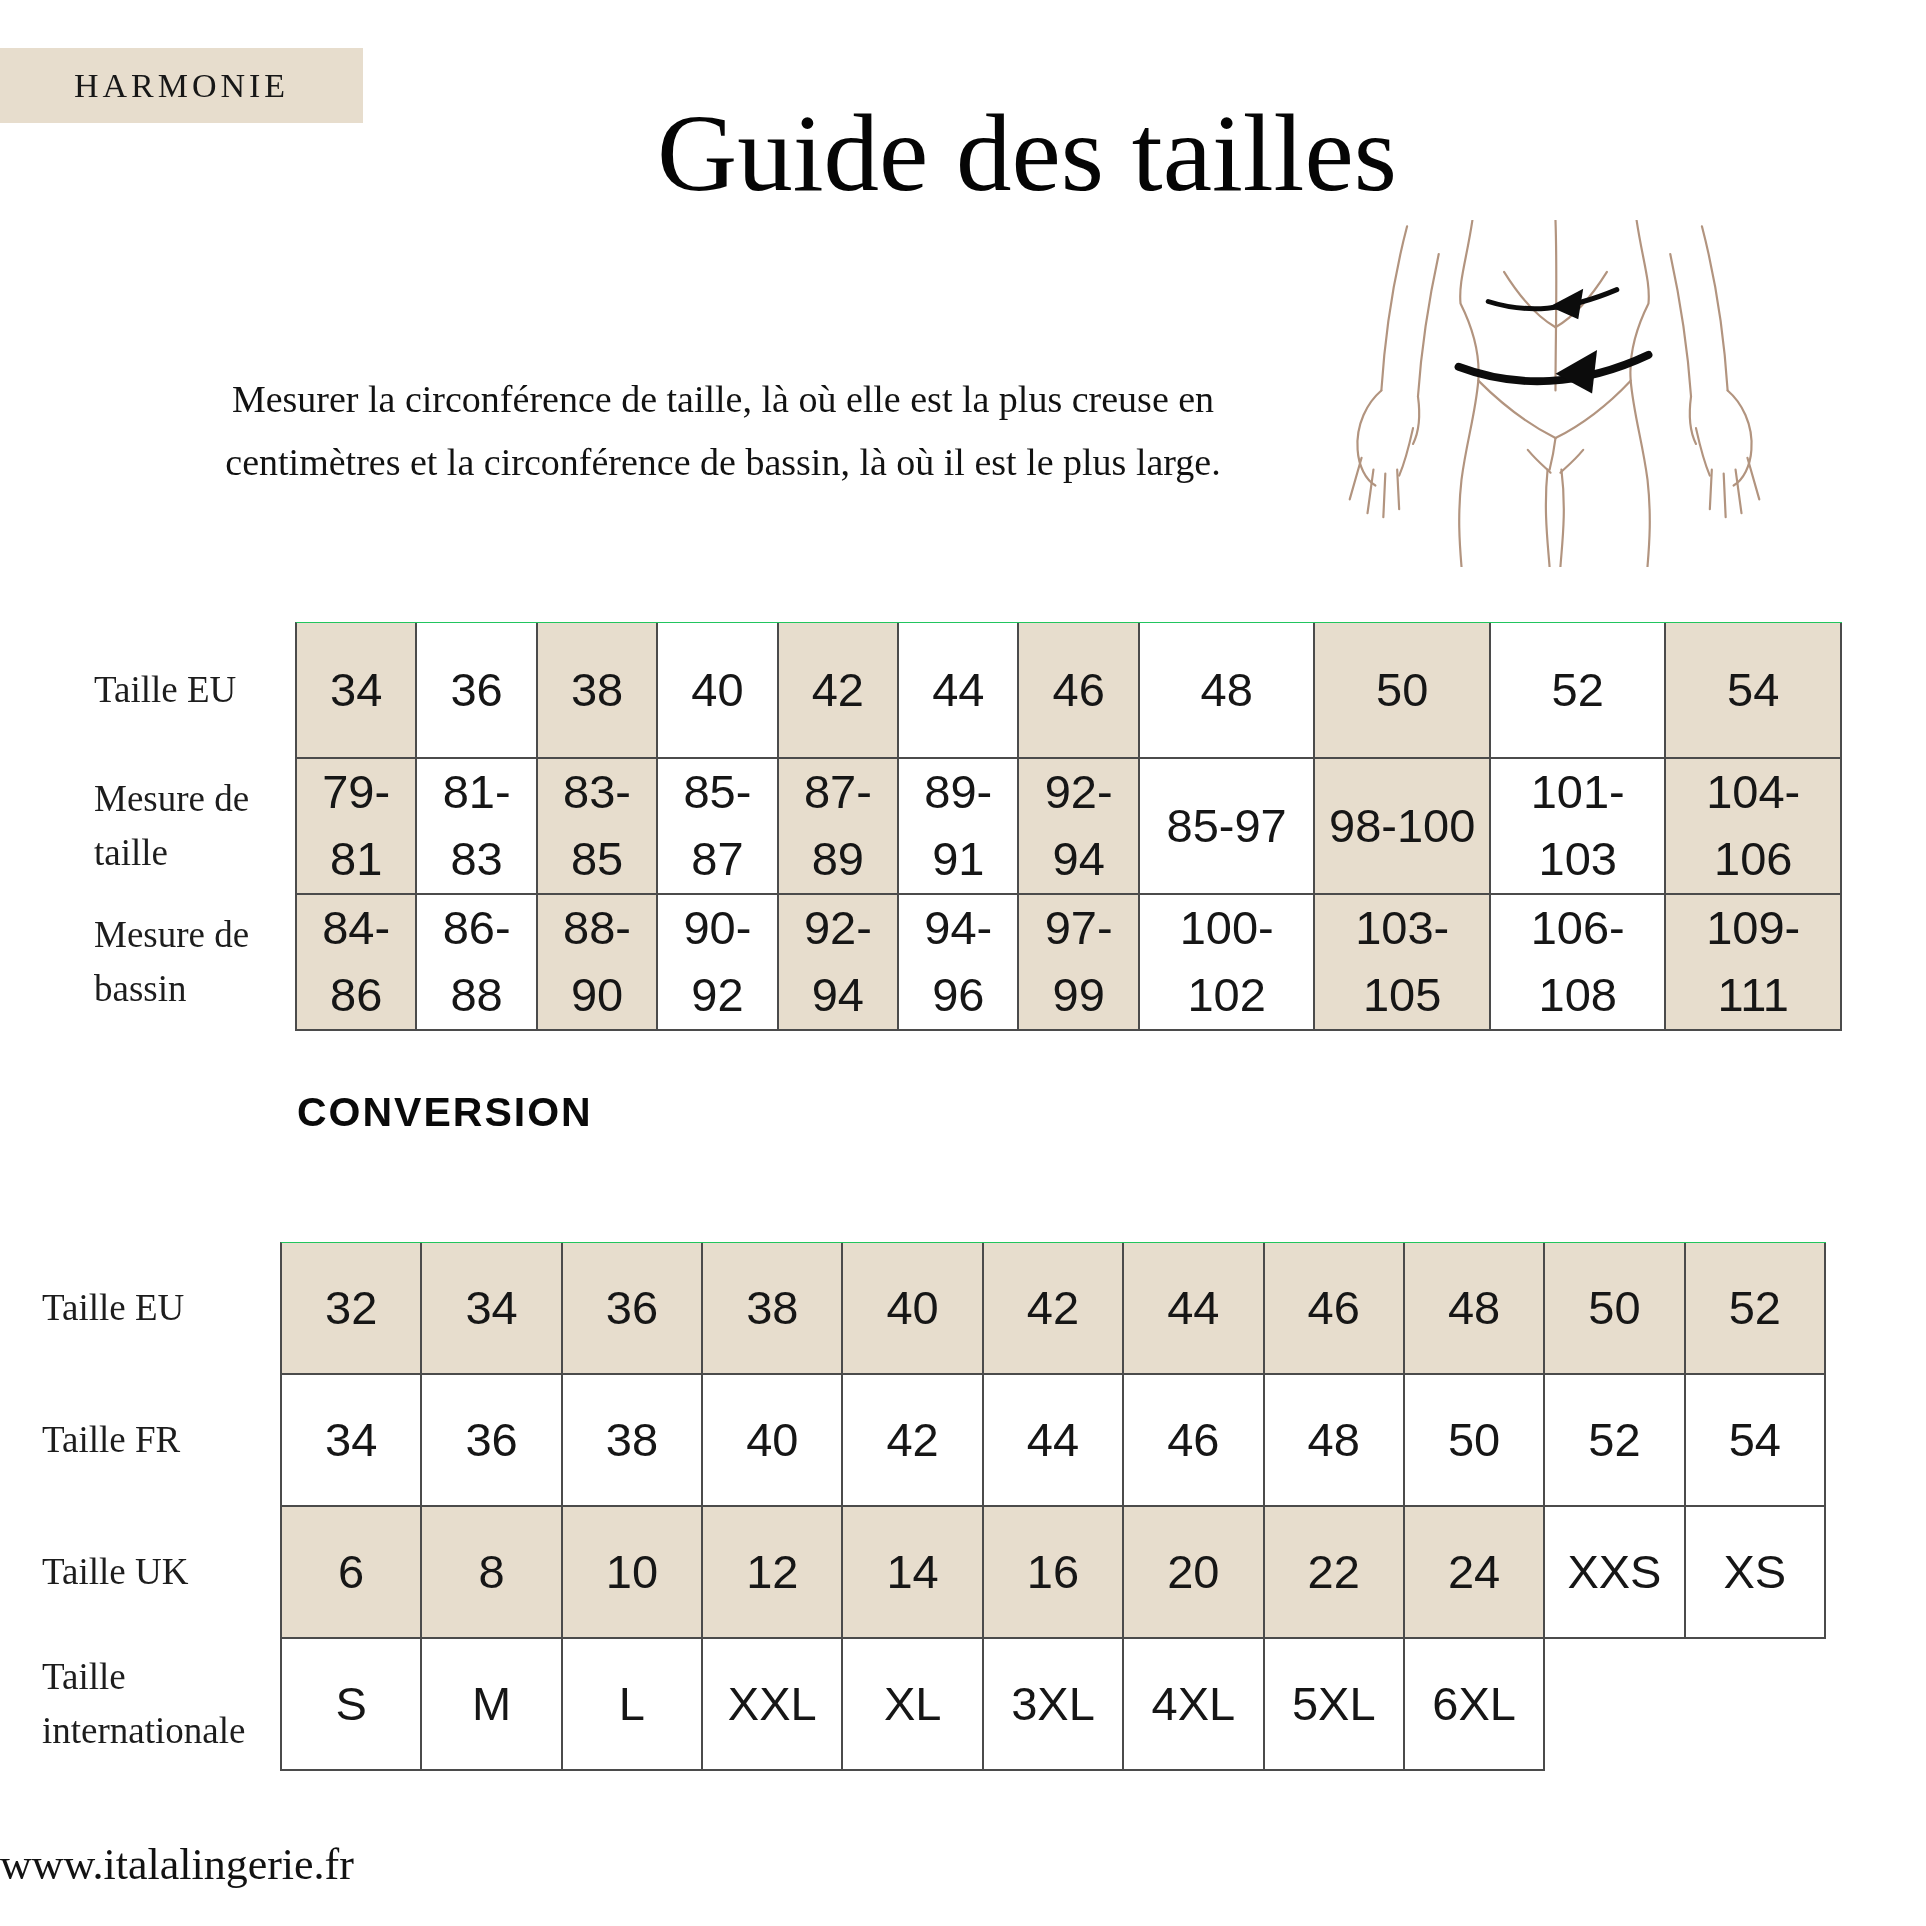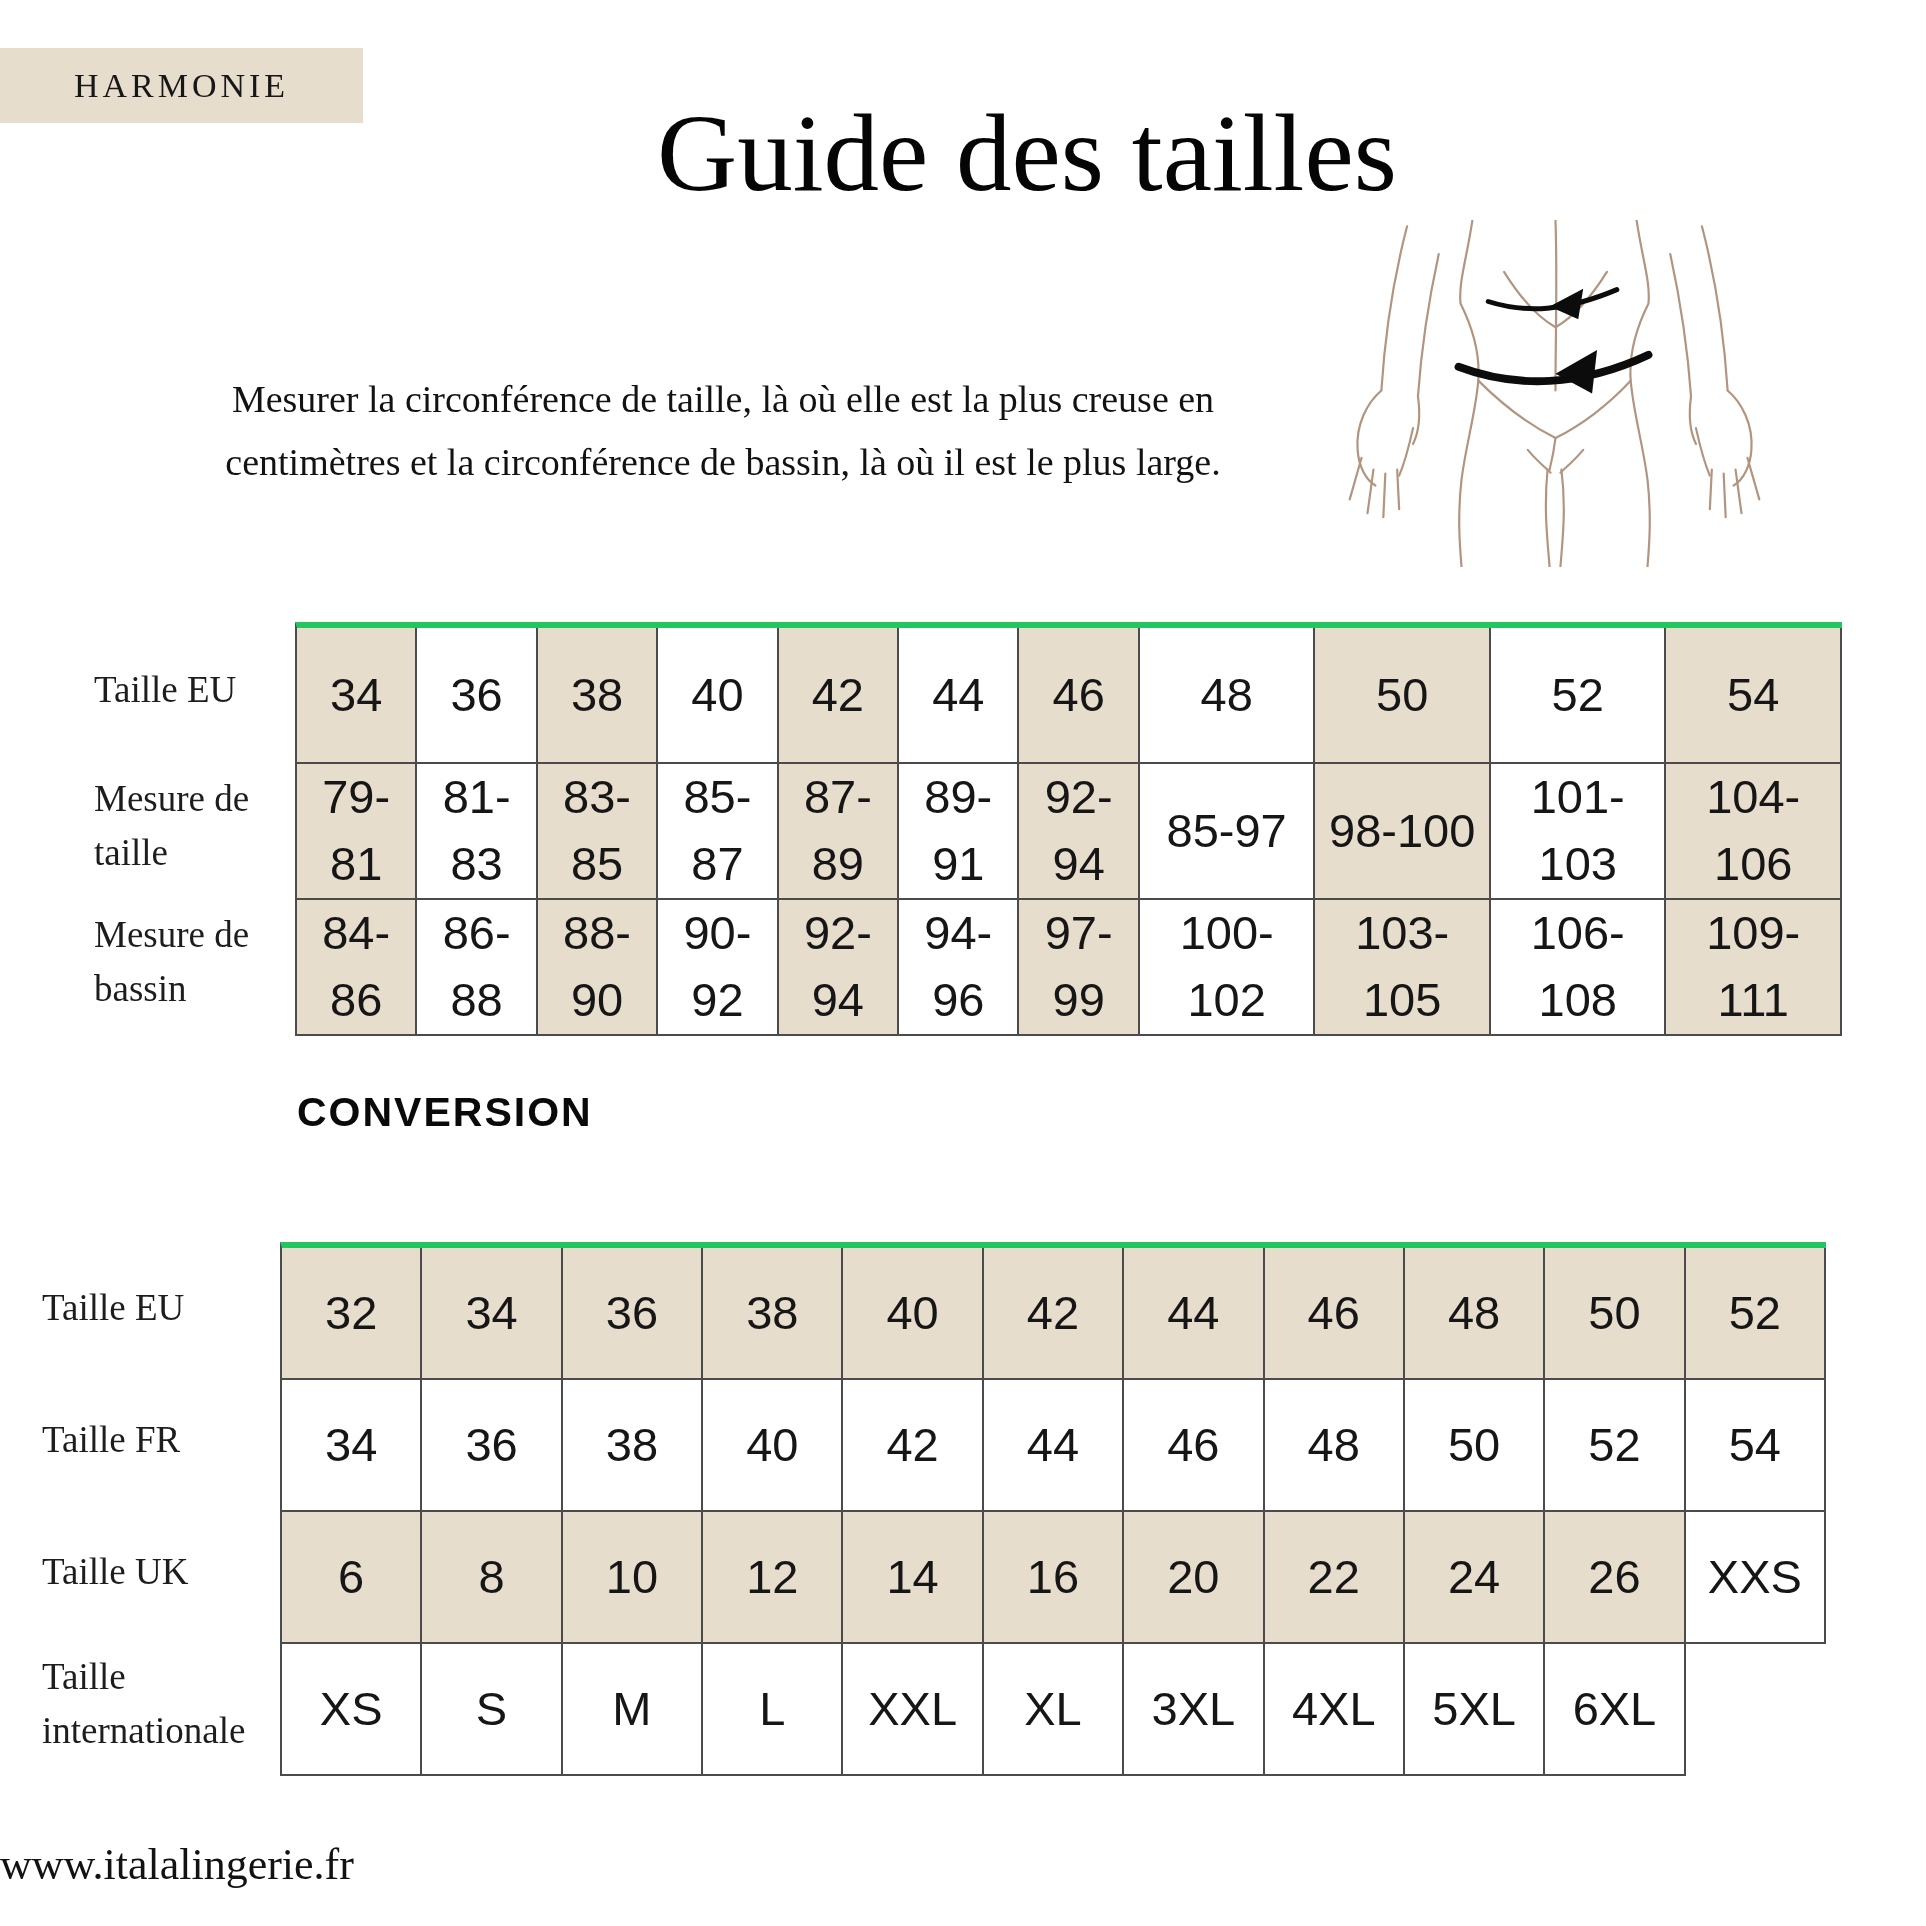--- a/index.html
+++ b/index.html
@@ -36,21 +36,21 @@
     text-align:center;
     font-family:"Liberation Serif",serif;
     font-size:38px;line-height:63px;color:#121212;
   }
   
   .sketch{position:absolute;left:1322px;top:220px;width:465px;height:347px;}
   
   .grid{
     position:absolute;
     display:grid;
-    border-top:6px solid #22c55e;
+    border-top:1px solid #22c55e;
     border-left:2px solid #4b4b4b;
     box-sizing:border-box;
   }
   .grid .cell{
     border-right:2px solid #4b4b4b;
     border-bottom:2px solid #4b4b4b;
     display:flex;align-items:center;justify-content:center;
     text-align:center;
     font-size:47px;line-height:1.42;color:#161616;
     padding:0 5px;box-sizing:border-box;
@@ -221,21 +221,20 @@
       <div class="cell">54</div>
       <div class="cell beige">6</div>
       <div class="cell beige">8</div>
       <div class="cell beige">10</div>
       <div class="cell beige">12</div>
       <div class="cell beige">14</div>
       <div class="cell beige">16</div>
       <div class="cell beige">20</div>
       <div class="cell beige">22</div>
       <div class="cell beige">24</div>
-      <div class="cell beige">26</div>
       <div class="cell">XXS</div>
       <div class="cell">XS</div>
       <div class="cell">S</div>
       <div class="cell">M</div>
       <div class="cell">L</div>
       <div class="cell">XXL</div>
       <div class="cell">XL</div>
       <div class="cell">3XL</div>
       <div class="cell">4XL</div>
       <div class="cell">5XL</div>

